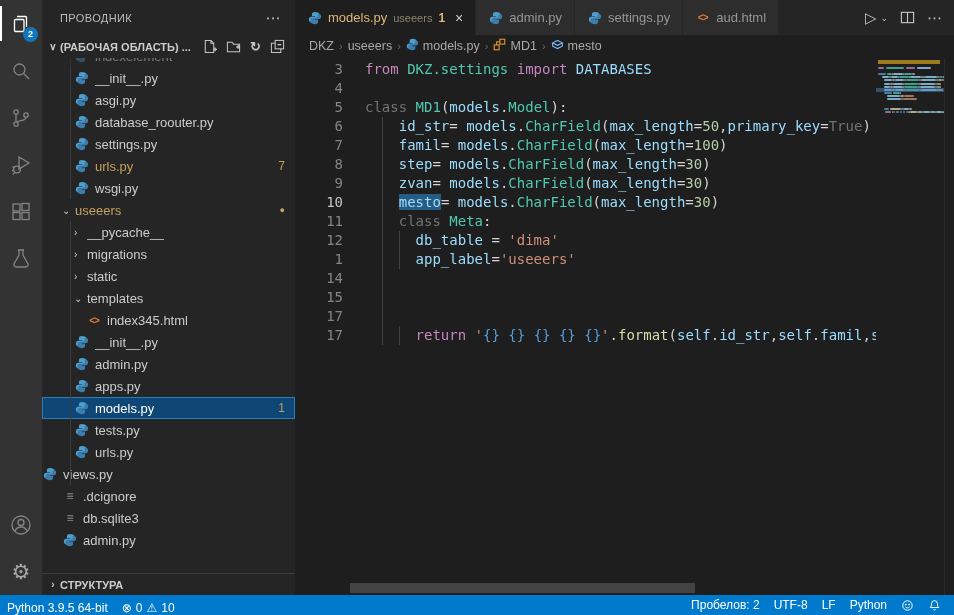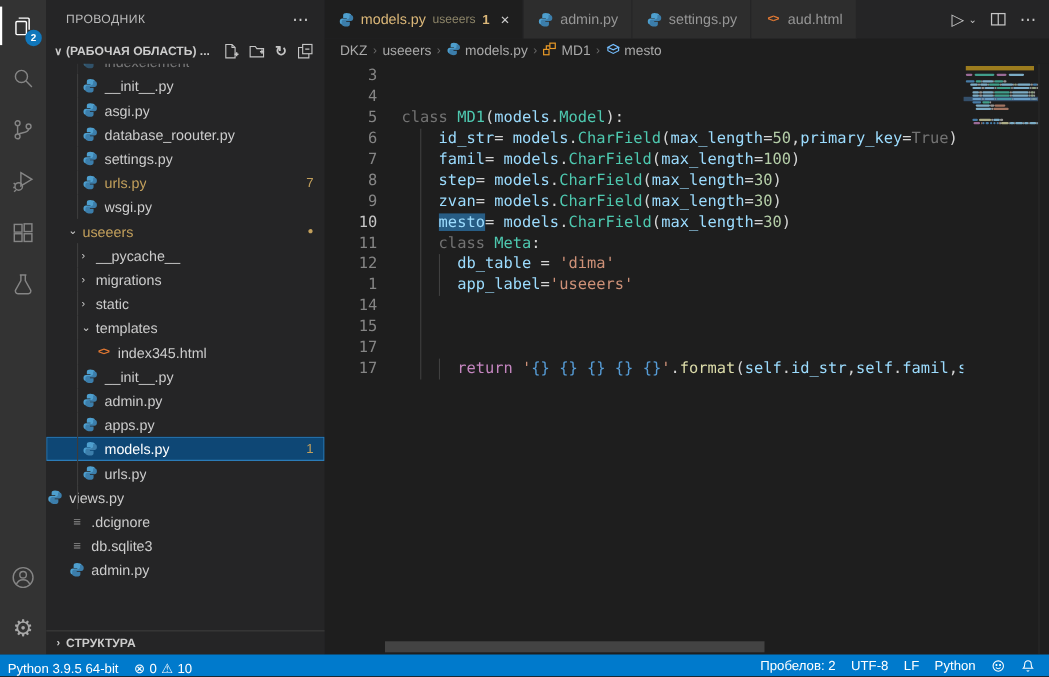--- a/index.html
+++ b/index.html
@@ -311,20 +311,29 @@
           <span class="lbl">models.py</span>
           <span class="badge">1</span>
         </div>
         <div class="row guide" style="padding-left: 32px;">
           <span class="f-icon">
             <svg viewBox="0 0 16 16">
               <path fill="#4e9fce" d="M8 1C5.8 1 4.5 1.9 4.5 3.4V6h3.8v.7H3.6C2 6.7 1 7.9 1 9.8s1 3.2 2.6 3.2h1.3v-2.2C4.9 9.3 6.1 8.2 7.6 8.2h3.1c1.3 0 2.3-1 2.3-2.3V3.4C13 1.9 10.2 1 8 1z"></path>
               <path fill="#3c7eab" d="M8 15c2.2 0 3.5-.9 3.5-2.4V10H7.7v-.7h4.7c1.6 0 2.6-1.2 2.6-3.1s-1-3.2-2.6-3.2h-1.3v2.2c0 1.5-1.2 2.6-2.7 2.6H5.3c-1.3 0-2.3 1-2.3 2.3v2.5C3 14.1 5.8 15 8 15z"></path>
             </svg>
           </span>
+          <span class="lbl">tests.py</span>
+        </div>
+        <div class="row guide" style="padding-left: 32px;">
+          <span class="f-icon">
+            <svg viewBox="0 0 16 16">
+              <path fill="#4e9fce" d="M8 1C5.8 1 4.5 1.9 4.5 3.4V6h3.8v.7H3.6C2 6.7 1 7.9 1 9.8s1 3.2 2.6 3.2h1.3v-2.2C4.9 9.3 6.1 8.2 7.6 8.2h3.1c1.3 0 2.3-1 2.3-2.3V3.4C13 1.9 10.2 1 8 1z"></path>
+              <path fill="#3c7eab" d="M8 15c2.2 0 3.5-.9 3.5-2.4V10H7.7v-.7h4.7c1.6 0 2.6-1.2 2.6-3.1s-1-3.2-2.6-3.2h-1.3v2.2c0 1.5-1.2 2.6-2.7 2.6H5.3c-1.3 0-2.3 1-2.3 2.3v2.5C3 14.1 5.8 15 8 15z"></path>
+            </svg>
+          </span>
           <span class="lbl">urls.py</span>
         </div>
         <div class="row guide" style="">
           <span class="f-icon">
             <svg viewBox="0 0 16 16">
               <path fill="#4e9fce" d="M8 1C5.8 1 4.5 1.9 4.5 3.4V6h3.8v.7H3.6C2 6.7 1 7.9 1 9.8s1 3.2 2.6 3.2h1.3v-2.2C4.9 9.3 6.1 8.2 7.6 8.2h3.1c1.3 0 2.3-1 2.3-2.3V3.4C13 1.9 10.2 1 8 1z"></path>
               <path fill="#3c7eab" d="M8 15c2.2 0 3.5-.9 3.5-2.4V10H7.7v-.7h4.7c1.6 0 2.6-1.2 2.6-3.1s-1-3.2-2.6-3.2h-1.3v2.2c0 1.5-1.2 2.6-2.7 2.6H5.3c-1.3 0-2.3 1-2.3 2.3v2.5C3 14.1 5.8 15 8 15z"></path>
             </svg>
           </span>
           <span class="lbl">views.py</span>
@@ -436,21 +445,21 @@
         <span class="citem">
           <span class="f-icon"><svg viewBox="0 0 16 16" fill="none" stroke="#75beff" stroke-width="1.3">
               <path d="M2 6l6-3 6 3-6 3z"></path>
               <path d="M2 6v4l6 3 6-3V6"></path>
             </svg></span>
           <span>mesto</span>
         </span>
       </div>
     <div class="codearea">
       <div class="codelines" id="code">
-          <div class="cl"><span class="ln">3</span></div>
+          <div class="cl"><span class="ln">3</span><span class="lc"><span class="t-ctrl">from</span><span class="t-plain"> </span><span class="t-cls">DKZ.settings</span><span class="t-plain"> </span><span class="t-ctrl">import</span><span class="t-plain"> </span><span class="t-var">DATABASES</span></span></div>
           <div class="cl"><span class="ln">4</span><span class="lc"></span></div>
           <div class="cl"><span class="ln">5</span><span class="lc"><span class="t-kw">class</span><span class="t-plain"> </span><span class="t-cls">MD1</span><span class="t-plain">(</span><span class="t-var">models</span><span class="t-plain">.</span><span class="t-cls">Model</span><span class="t-plain">):</span></span></div>
           <div class="cl"><span class="ln">6</span><span class="lc"><span class="t-plain">    </span><span class="t-var">id_str</span><span class="t-plain">= </span><span class="t-var">models</span><span class="t-plain">.</span><span class="t-cls">CharField</span><span class="t-plain">(</span><span class="t-var">max_length</span><span class="t-plain">=</span><span class="t-num">50</span><span class="t-plain">,</span><span class="t-var">primary_key</span><span class="t-plain">=</span><span class="t-kw">True</span><span class="t-plain">)</span></span></div>
           <div class="cl"><span class="ln">7</span><span class="lc"><span class="t-plain">    </span><span class="t-var">famil</span><span class="t-plain">= </span><span class="t-var">models</span><span class="t-plain">.</span><span class="t-cls">CharField</span><span class="t-plain">(</span><span class="t-var">max_length</span><span class="t-plain">=</span><span class="t-num">100</span><span class="t-plain">)</span></span></div>
           <div class="cl"><span class="ln">8</span><span class="lc"><span class="t-plain">    </span><span class="t-var">step</span><span class="t-plain">= </span><span class="t-var">models</span><span class="t-plain">.</span><span class="t-cls">CharField</span><span class="t-plain">(</span><span class="t-var">max_length</span><span class="t-plain">=</span><span class="t-num">30</span><span class="t-plain">)</span></span></div>
           <div class="cl"><span class="ln">9</span><span class="lc"><span class="t-plain">    </span><span class="t-var">zvan</span><span class="t-plain">= </span><span class="t-var">models</span><span class="t-plain">.</span><span class="t-cls">CharField</span><span class="t-plain">(</span><span class="t-var">max_length</span><span class="t-plain">=</span><span class="t-num">30</span><span class="t-plain">)</span></span></div>
           <div class="cl"><span class="ln act">10</span><span class="lc"><span class="t-plain">    </span><span class="t-sel">mesto</span><span class="t-plain">= </span><span class="t-var">models</span><span class="t-plain">.</span><span class="t-cls">CharField</span><span class="t-plain">(</span><span class="t-var">max_length</span><span class="t-plain">=</span><span class="t-num">30</span><span class="t-plain">)</span></span></div>
           <div class="cl"><span class="ln">11</span><span class="lc"><span class="t-plain">    </span><span class="t-kw">class</span><span class="t-plain"> </span><span class="t-cls">Meta</span><span class="t-plain">:</span></span></div>
           <div class="cl"><span class="ln">12</span><span class="lc"><span class="t-plain">      </span><span class="t-var">db_table</span><span class="t-plain"> = </span><span class="t-str">'dima'</span></span></div>
           <div class="cl"><span class="ln">1</span><span class="lc"><span class="t-plain">      </span><span class="t-var">app_label</span><span class="t-plain">=</span><span class="t-str">'useeers'</span></span></div>

